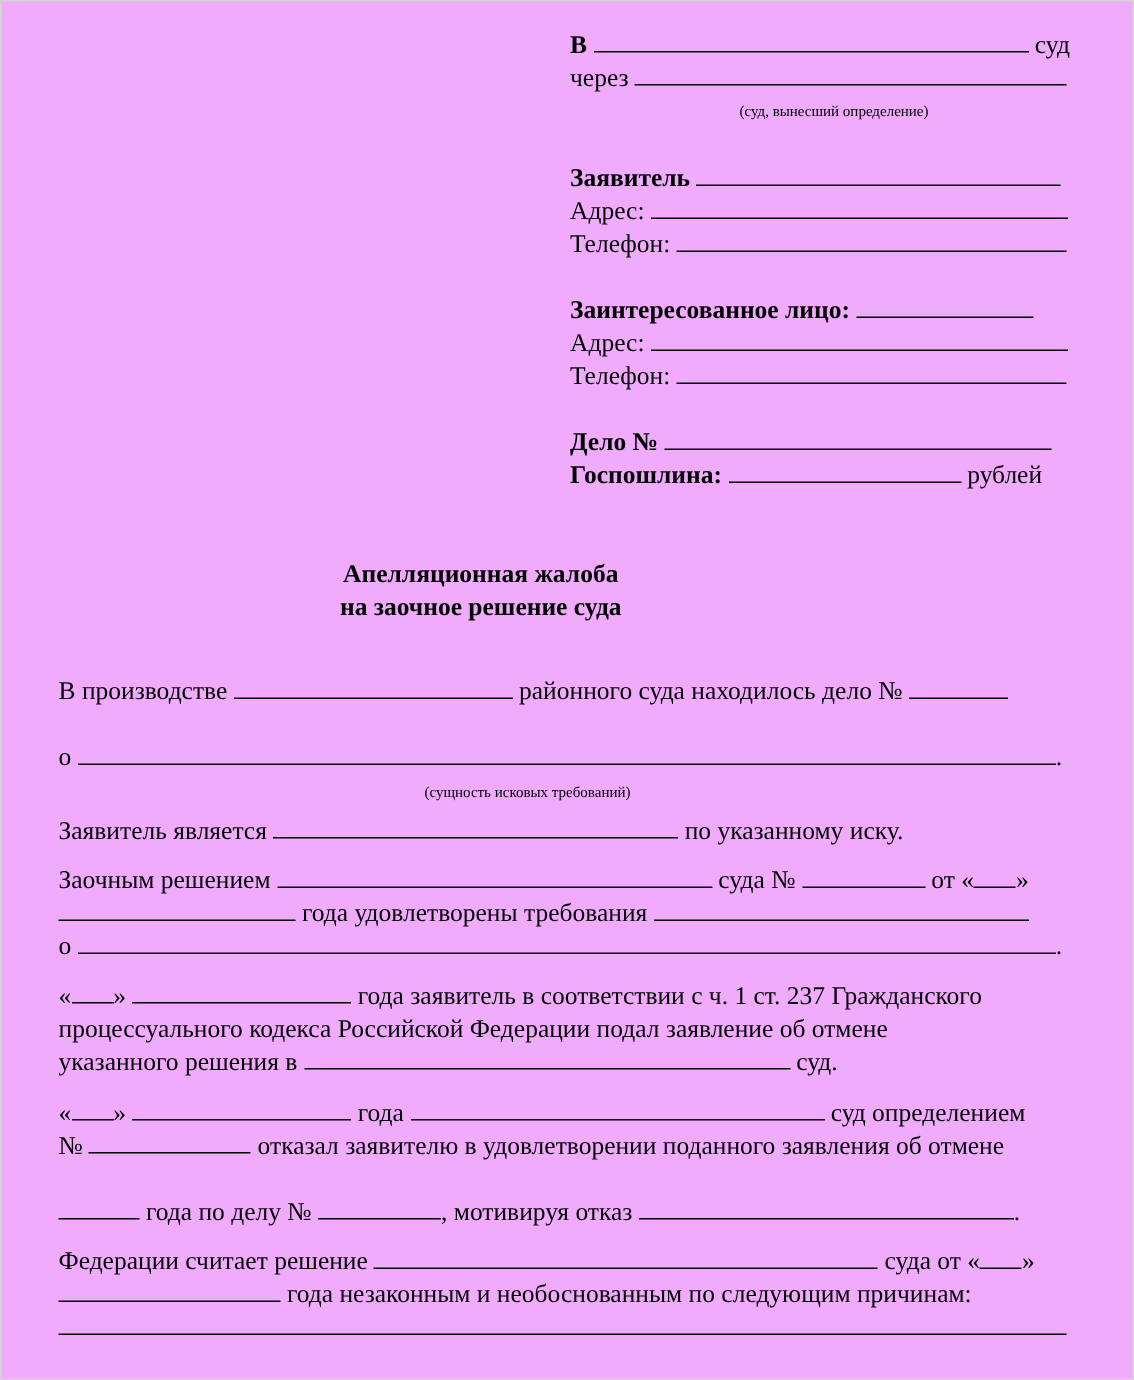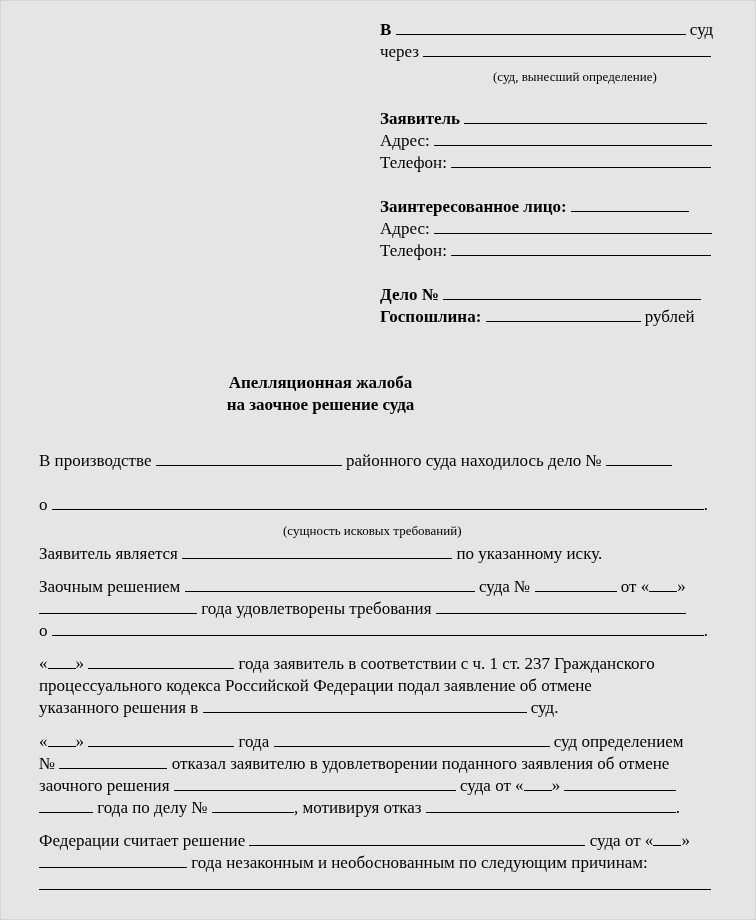--- a/index.html
+++ b/index.html
@@ -1,25 +1,25 @@
 <!DOCTYPE html>
 <html><head>
 <meta charset="utf-8">
 <style>
   html, body { margin:0; padding:0; background:#ffffff; }
   body { width:756px; height:920px; overflow:hidden; }
   .page {
     position:relative; width:754px; height:918px;
-    border:1px solid #d4d4d4; background:#e5e5e5;
+    border:1px solid #d4d4d4; background:#f0abfc;
     font-family:"Liberation Serif", serif; color:#000; font-size:17px;
   }
   .line { position:absolute; white-space:nowrap; line-height:20px; }
   .b { font-weight:bold; }
   .blank { display:inline-block; border-bottom:1px solid #000; height:14px; vertical-align:baseline; }
-  .note { position:absolute; font-size:13px; white-space:nowrap; }
+  .note { position:absolute; font-size:10px; white-space:nowrap; }
   .title { position:absolute; left:0; width:639px; text-align:center; font-weight:bold; font-size:17px; line-height:22px; }
 </style>
 </head>
 <body>
 
 <div class="page">
 
   <div class="line" style="left:379px;top:19px;">
     <span class="b">В</span>
     <span class="blank" style="width:290px;"></span>
@@ -124,26 +124,20 @@
     <span class="blank" style="width:146px;"></span>
     <span>года</span>
     <span class="blank" style="width:276px;"></span>
     <span>суд определением</span>
   </div>
   <div class="line" style="left:38px;top:753px;">
     <span>№</span>
     <span class="blank" style="width:108px;"></span>
     <span>отказал заявителю в удовлетворении поданного заявления об отмене</span>
   </div>
-  <div class="line" style="left:38px;top:775px;">
-    <span>заочного решения</span>
-    <span class="blank" style="width:282px;"></span>
-    <span>суда от «</span><span class="blank" style="width:28px;"></span><span>»</span>
-    <span class="blank" style="width:112px;"></span>
-  </div>
   <div class="line" style="left:38px;top:797px;">
     <span class="blank" style="width:54px;"></span>
     <span>года по делу №</span>
     <span class="blank" style="width:82px;"></span><span>, мотивируя отказ</span>
     <span class="blank" style="width:250px;"></span><span>.</span>
   </div>
 
   <div class="line" style="left:38px;top:830px;">
     <span>Федерации считает решение</span>
     <span class="blank" style="width:336px;"></span>

